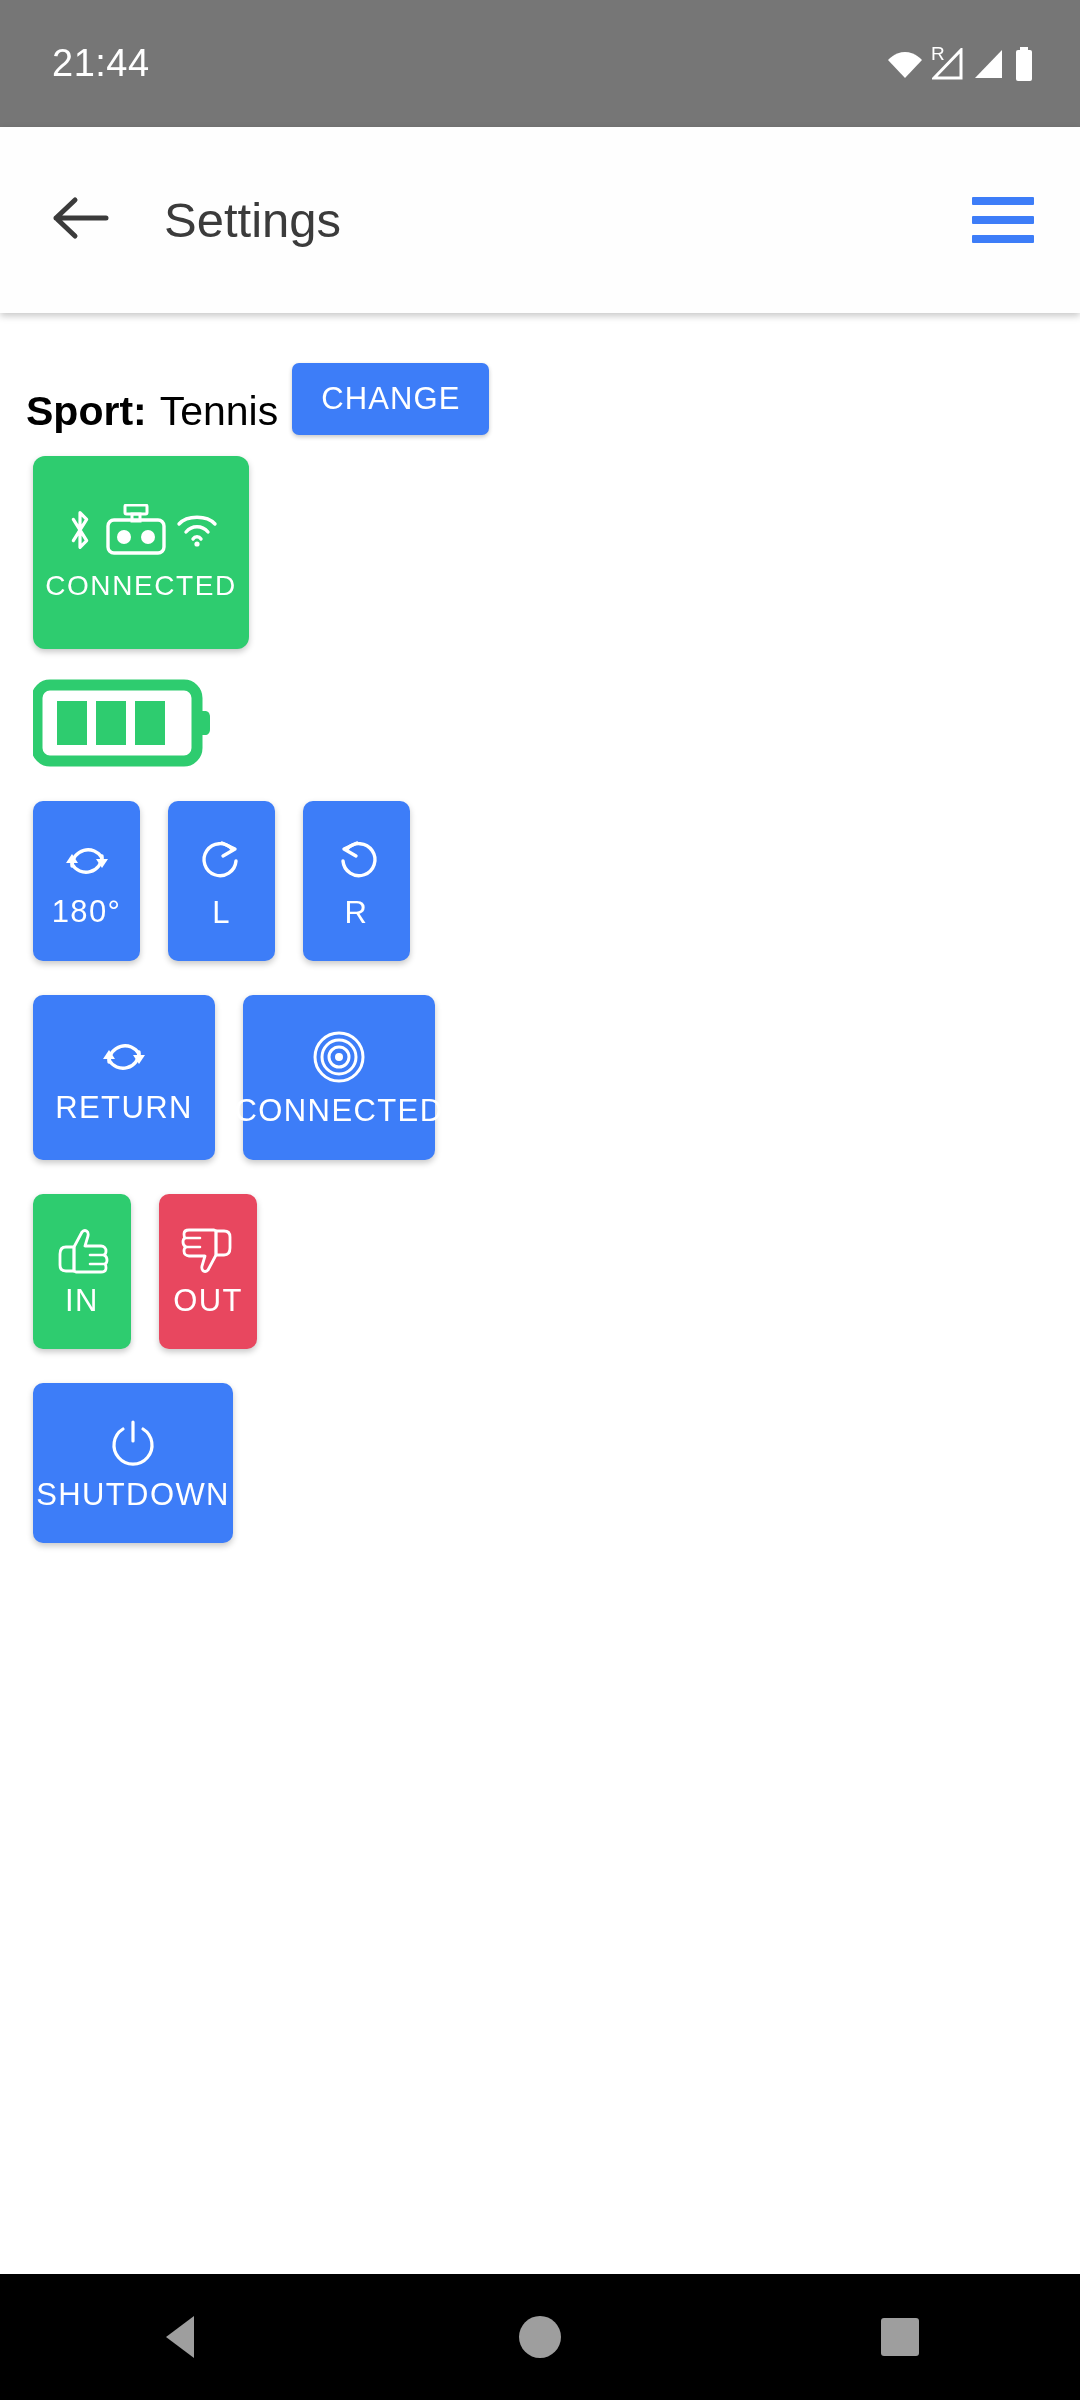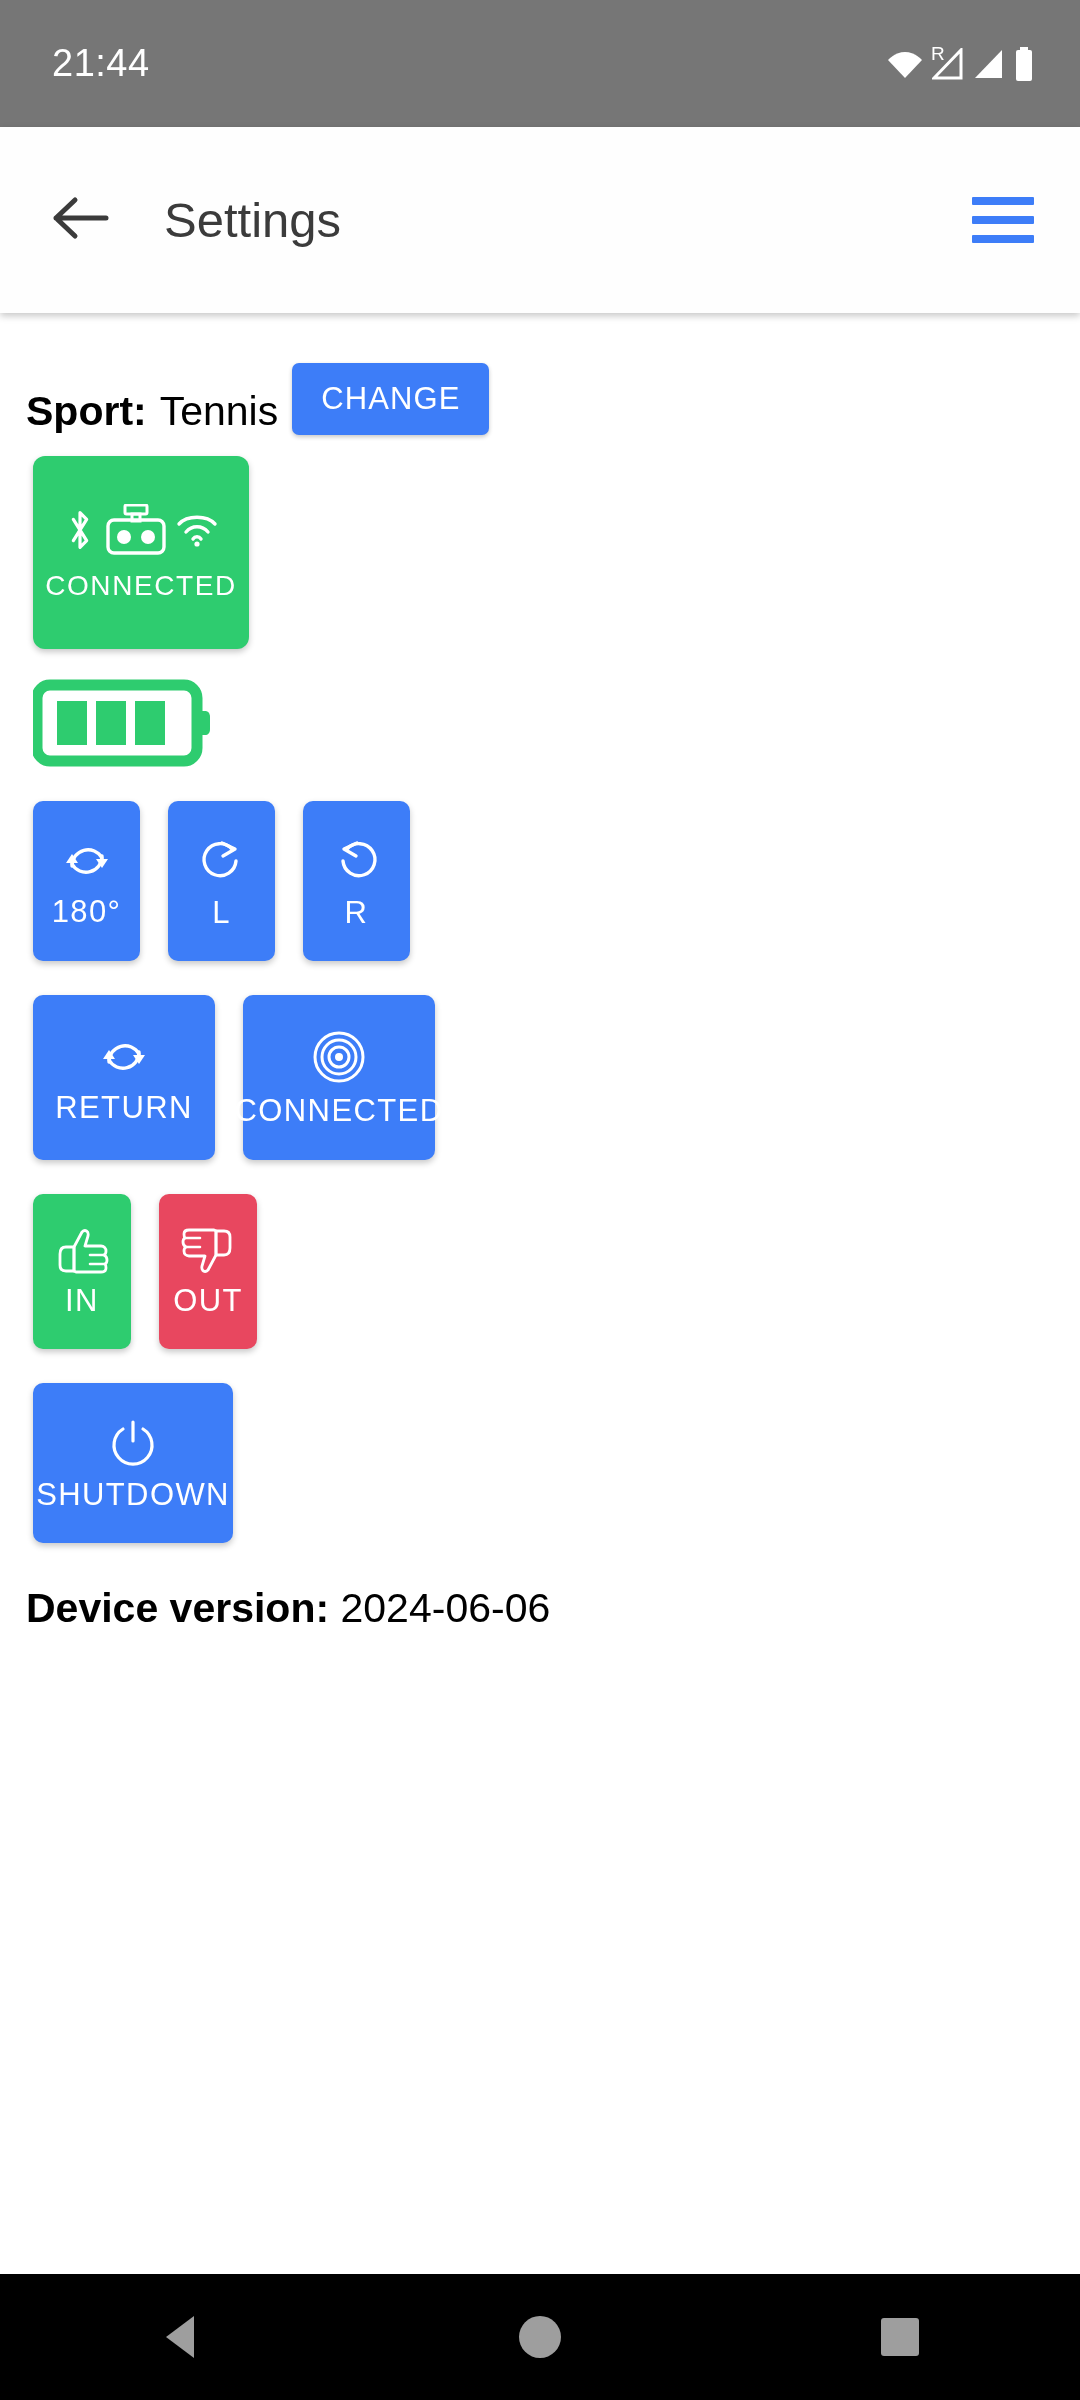--- a/index.html
+++ b/index.html
@@ -432,24 +432,20 @@
         <span>
           <svg width="52" height="52" viewBox="0 0 52 52">
             <path d="M16 12 A19 19 0 1 0 36 12" fill="none" stroke="#ffffff" stroke-width="3.2" stroke-linecap="round"></path>
             <path d="M26 5 L26 24" fill="none" stroke="#ffffff" stroke-width="3.2" stroke-linecap="round"></path>
           </svg>
         </span>
         <span class="tile-label">SHUTDOWN</span>
       </button>
     </div>
 
-    <div class="device-version">
-      <b>Device version:</b>
-      <span>2024-06-06</span>
-    </div>
 
   </div>
 
   <div class="nav-bar">
     <div class="nav-btn">
       <span class="nav-back"></span>
     </div>
     <div class="nav-btn">
       <span class="nav-home"></span>
     </div>

